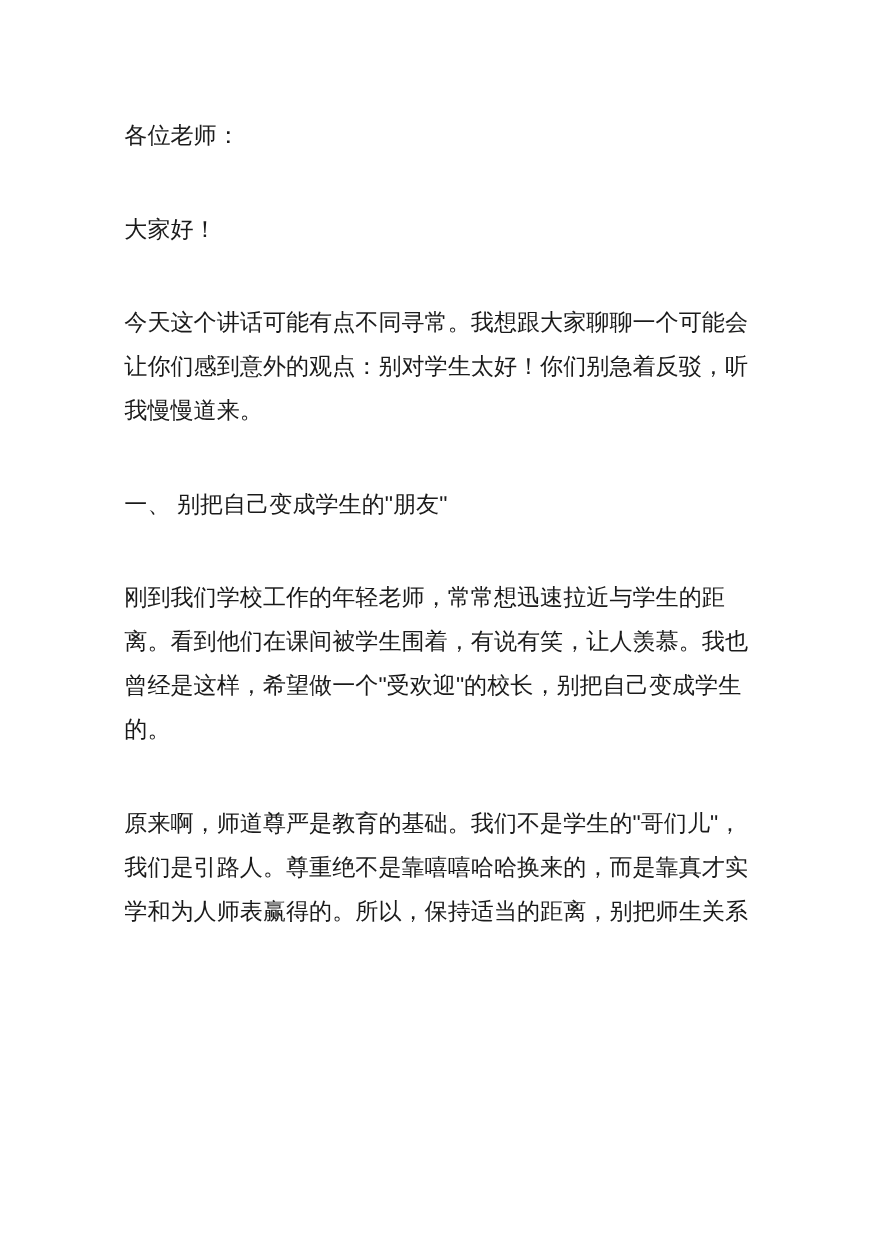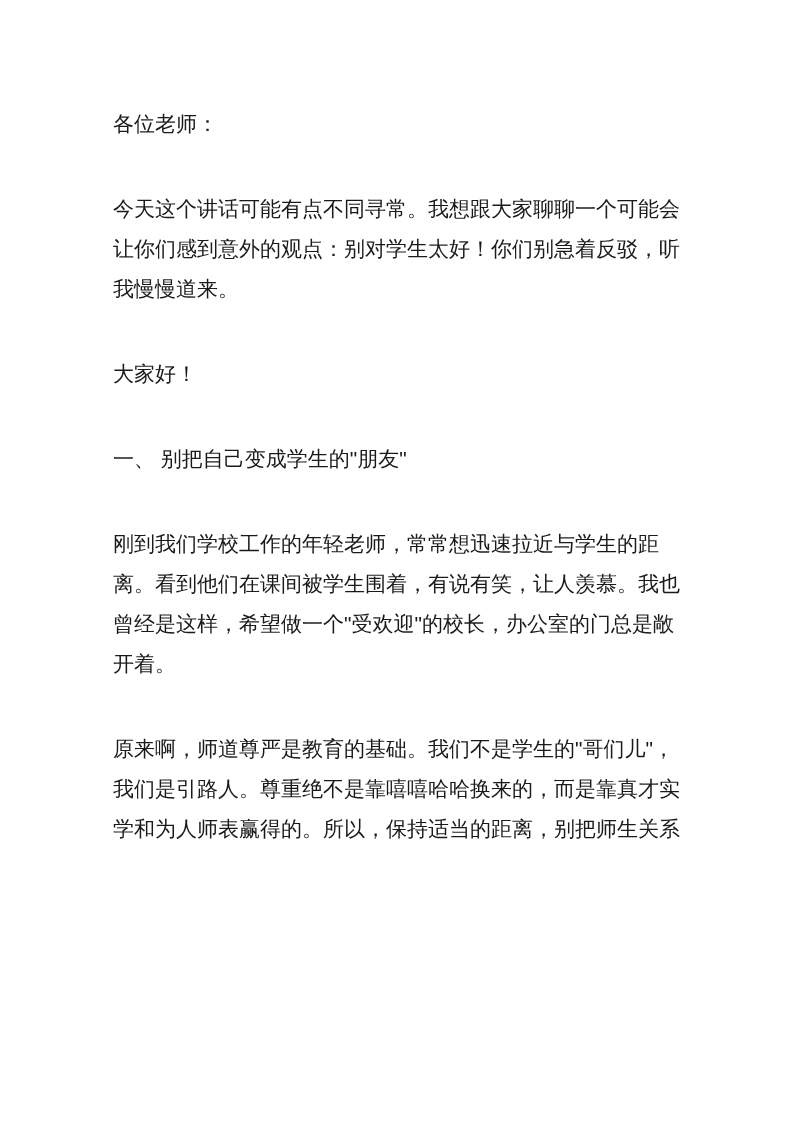--- a/index.html
+++ b/index.html
@@ -33,18 +33,18 @@
     }
     .doc-heading {
       font-weight: 400; 
     }
   </style>
 </head>
 <body>
 
 <div class="page">
   <p class="doc-block">各位老师：</p>
+  <p class="doc-block">大家好！</p>
   <p class="doc-block">今天这个讲话可能有点不同寻常。我想跟大家聊聊一个可能会让你们感到意外的观点：别对学生太好！你们别急着反驳，听我慢慢道来。</p>
-  <p class="doc-block">大家好！</p>
   <p class="doc-block doc-heading">一、 别把自己变成学生的"朋友"</p>
-  <p class="doc-block">刚到我们学校工作的年轻老师，常常想迅速拉近与学生的距离。看到他们在课间被学生围着，有说有笑，让人羡慕。我也曾经是这样，希望做一个"受欢迎"的校长，办公室的门总是敞开着。</p>
+  <p class="doc-block">刚到我们学校工作的年轻老师，常常想迅速拉近与学生的距离。看到他们在课间被学生围着，有说有笑，让人羡慕。我也曾经是这样，希望做一个"受欢迎"的校长，别把自己变成学生的。</p>
   <p class="doc-block">原来啊，师道尊严是教育的基础。我们不是学生的"哥们儿"，我们是引路人。尊重绝不是靠嘻嘻哈哈换来的，而是靠真才实学和为人师表赢得的。所以，保持适当的距离，别把师生关系</p>
 </div>
 
 </body></html>

